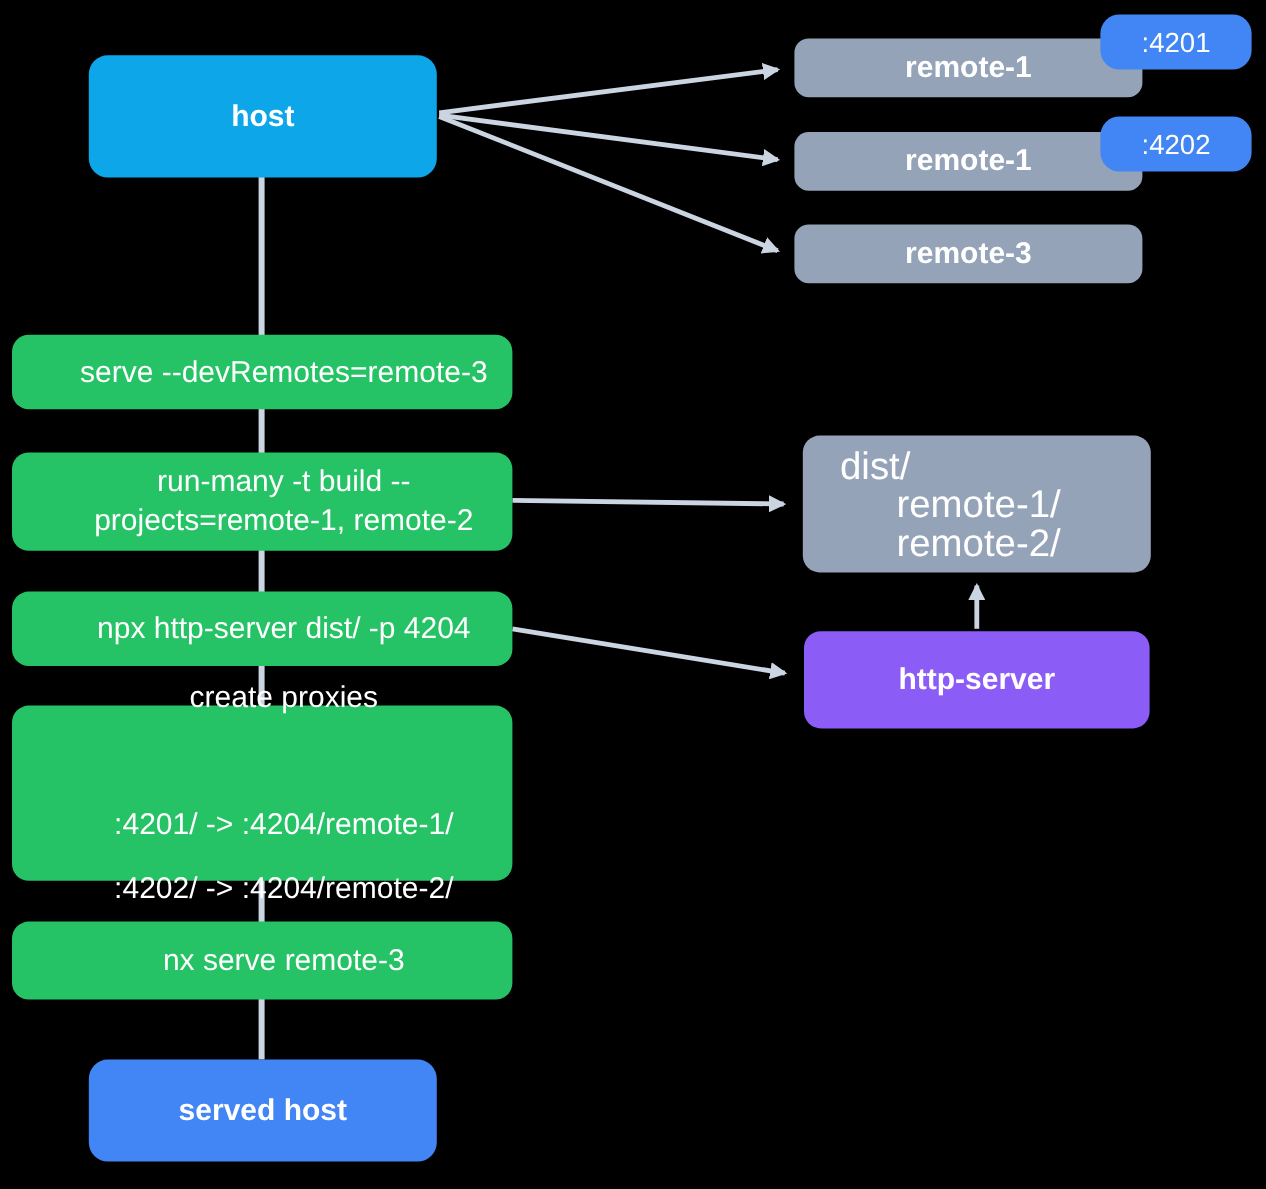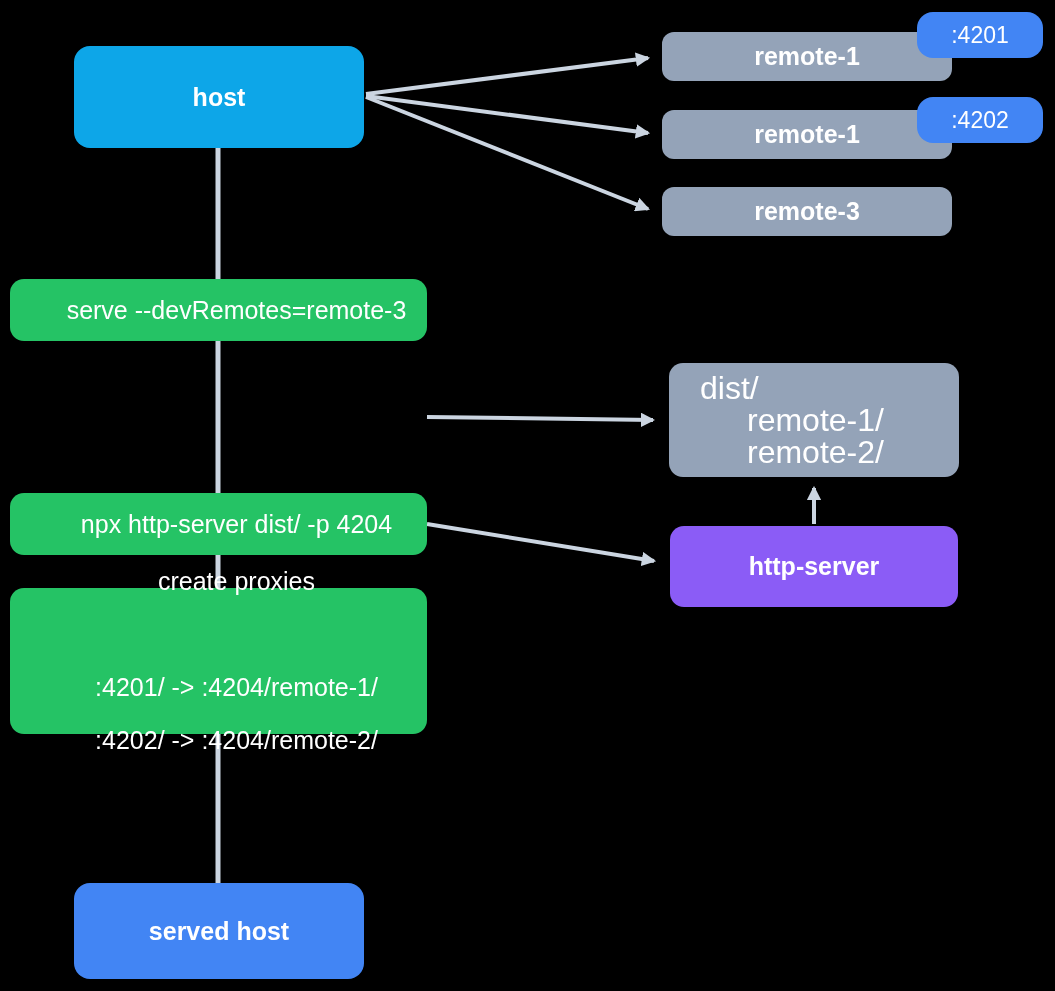--- a/index.html
+++ b/index.html
@@ -21,21 +21,21 @@
     text-align: center;
     box-sizing: border-box;
     z-index: 2;
   }
   .host-node {
     left: 74px; top: 46px; width: 290px; height: 102px;
     background: #0da6e8; border-radius: 16px;
     font-weight: bold; font-size: 25px;
   }
   .served-node {
-    left: 74px; top: 883px; width: 290px; height: 96px;
+    left: 74px; top: 883px; width: 290px; height: 85px;
     background: #4285f4; border-radius: 16px;
     font-weight: bold; font-size: 25px;
   }
   .remote-node {
     left: 662px; width: 290px; height: 49px;
     background: #94a3b8; border-radius: 12px;
     font-weight: bold; font-size: 25px;
   }
   .r1 { top: 32px; } .r2 { top: 110px; } .r3 { top: 187px; }
   .port-badge {
@@ -114,32 +114,39 @@
     <span>:4201</span>
   </div>
   <div class="port-badge b2">
     <span>:4202</span>
   </div>
 
   <div class="box step s1">
     <div class="line">serve --devRemotes=remote-3</div>
   </div>
 
+  <div class="box step s2">
+    <div class="line">run-many -t build --</div>
+    <div class="line">projects=remote-1, remote-2</div>
+  </div>
 
   <div class="box step s3">
     <div class="line">npx http-server dist/ -p 4204</div>
   </div>
 
   <div class="box step s4">
     <div class="line">create proxies</div>
     <div class="line"></div>
     <div class="line">:4201/ -&gt; :4204/remote-1/</div>
     <div class="line">:4202/ -&gt; :4204/remote-2/</div>
   </div>
 
+  <div class="box step s5">
+    <div class="line">nx serve remote-3</div>
+  </div>
 
   <div class="box dist-node">
     <div>dist/</div>
     <div class="indent">remote-1/</div>
     <div class="indent">remote-2/</div>
   </div>
 
   <div class="box http-node">
     <span>http-server</span>
   </div>

